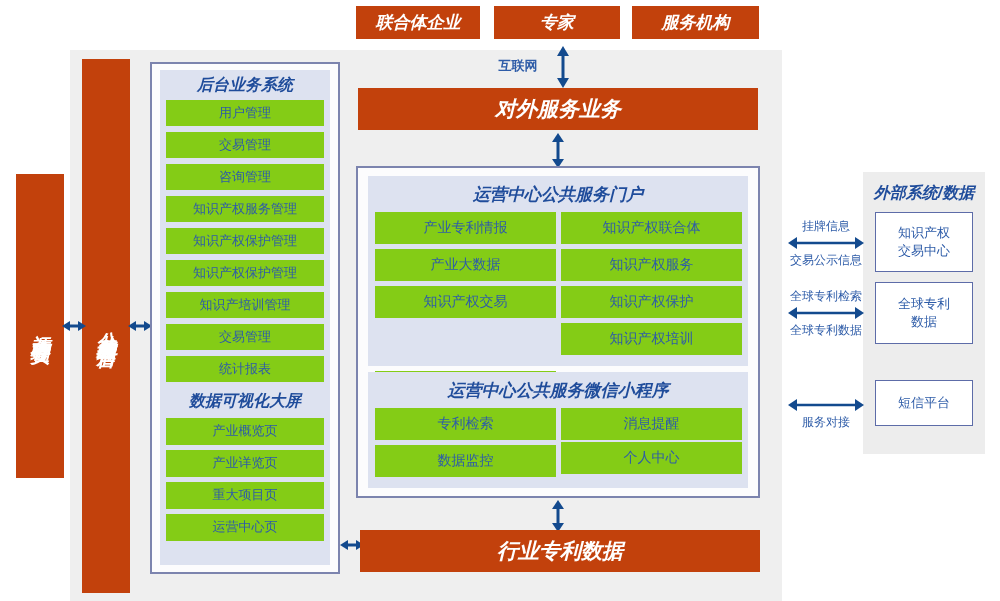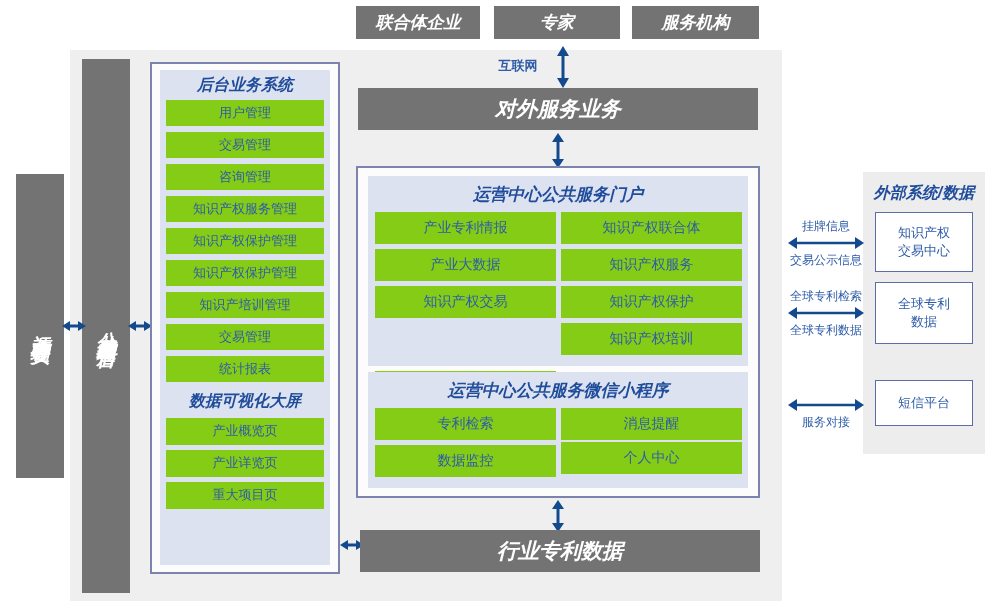--- a/index.html
+++ b/index.html
@@ -6,21 +6,21 @@
   body{
     width:1000px;height:601px;background:#ffffff;
     font-family:"Liberation Sans","DejaVu Sans",sans-serif;
     position:relative;overflow:hidden;
   }
   .canvas{position:absolute;left:0;top:0;width:1000px;height:601px;}
 
   
   .abs{position:absolute;box-sizing:border-box;}
   .blue-bar{
-    background:#737373;color:#ffffff;
+    background:#c2410c;color:#ffffff;
     display:flex;align-items:center;justify-content:center;
     font-weight:bold;font-style:italic;
     text-align:center;line-height:1.15;
   }
   .gray-region{background:#EFEFEF;}
   .outer-box{background:#FCFCFD;border:2px solid #7C84AE;}
   .group-panel{background:#DDE2F0;}
   .group-title{
     color:#1F4C9B;font-weight:bold;font-style:italic;
     display:flex;align-items:center;justify-content:center;border-radius:9px;
@@ -116,20 +116,21 @@
   <div class="abs card" style="left:166px;top:292px;width:158px;height:26px;font-size:13px;">知识产培训管理</div>
   <div class="abs card" style="left:166px;top:324px;width:158px;height:26px;font-size:13px;">交易管理</div>
   <div class="abs card" style="left:166px;top:356px;width:158px;height:26px;font-size:13px;">统计报表</div>
 
   <div class="abs group-panel" style="left:160px;top:385px;width:170px;height:180px;">
     <div class="group-title" style="width:170px;height:32px;font-size:16px;">数据可视化大屏</div>
   </div>
   <div class="abs card" style="left:166px;top:418px;width:158px;height:27px;font-size:13px;">产业概览页</div>
   <div class="abs card" style="left:166px;top:450px;width:158px;height:27px;font-size:13px;">产业详览页</div>
   <div class="abs card" style="left:166px;top:482px;width:158px;height:27px;font-size:13px;">重大项目页</div>
+  <div class="abs card" style="left:166px;top:514px;width:158px;height:27px;font-size:13px;">运营中心页</div>
 
   <div class="abs" style="left:340px;top:535px;width:24px;height:20px;">
     <svg width="24" height="20" viewBox="0 0 24 20">
       <line x1="5" y1="10" x2="19" y2="10" stroke="#134A8E" stroke-width="3"></line>
       <polygon points="0,10 8,5 8,15" fill="#134A8E"></polygon>
       <polygon points="24,10 16,5 16,15" fill="#134A8E"></polygon>
     </svg>
   </div>
 
   <div class="abs outer-box" style="left:356px;top:166px;width:404px;height:332px;"></div>

